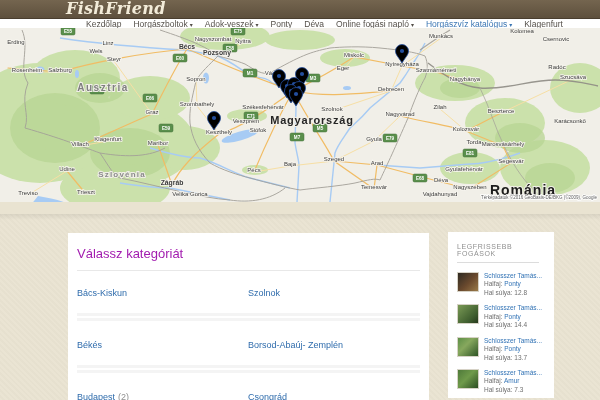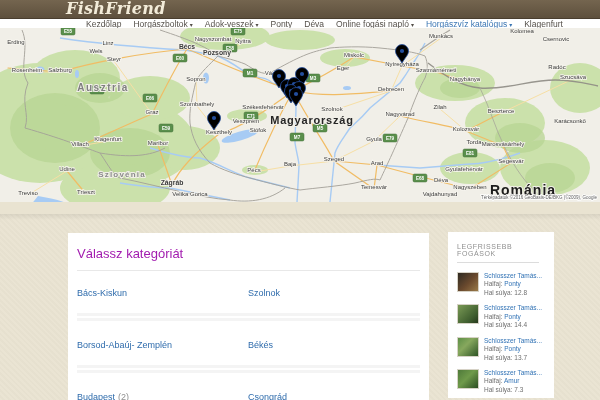--- a/index.html
+++ b/index.html
@@ -351,22 +351,22 @@
     <div id="catrows">
         <div class="cat-row">
           <div class="cat-cell"><a class="cat-link">Bács-Kiskun</a></div>
           <div class="cat-cell"><a class="cat-link">Szolnok</a></div>
         </div>
         <div class="stripes">
           <div class="stripe"></div>
           <div class="stripe"></div>
         </div>
         <div class="cat-row">
+          <div class="cat-cell"><a class="cat-link">Békés</a></div>
           <div class="cat-cell"><a class="cat-link">Borsod-Abaúj- Zemplén</a></div>
-          <div class="cat-cell"><a class="cat-link">Békés</a></div>
         </div>
         <div class="stripes">
           <div class="stripe"></div>
           <div class="stripe"></div>
         </div>
         <div class="cat-row">
           <div class="cat-cell"><a class="cat-link">Budapest</a><span class="cat-count">(2)</span></div>
           <div class="cat-cell"><a class="cat-link">Csongrád</a></div>
         </div>
       </div>

